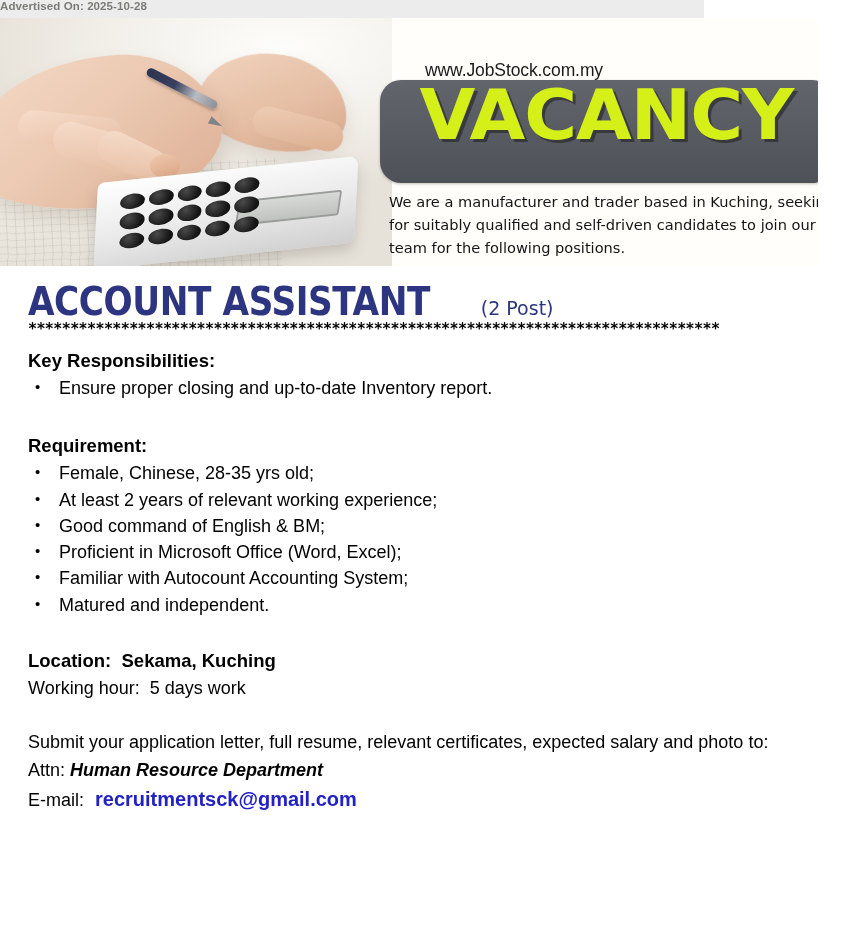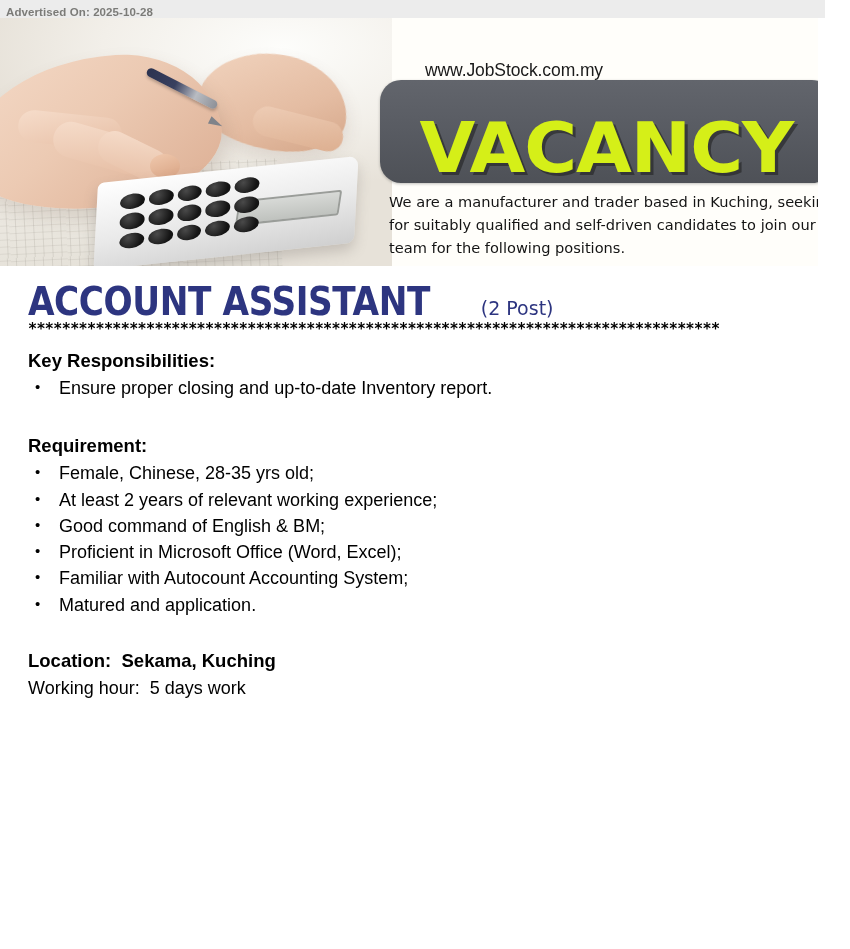--- a/index.html
+++ b/index.html
@@ -8,25 +8,24 @@
     width: 850px;
     height: 949px;
     background: #ffffff;
     font-family: "Liberation Sans", sans-serif;
     overflow: hidden;
   }
 
   
   .topbar {
     height: 18px;
-    width: 825px;
+    width: 704px;
     background: #ececec;
     display: flex;
-    align-items: flex-end;
-    padding-left: 6px;
+    align-items: flex-start;
   }
   .topbar-text {
     font-size: 11.5px;
     font-weight: bold;
     color: #7b7b78;
     letter-spacing: .1px;
     white-space: nowrap;
   }
 
   
@@ -159,21 +158,21 @@
     white-space: nowrap;
   }
 
   
   .vacancy-bar {
     position: absolute;
     left: 380px; top: 62px;
     width: 453px; height: 103px;
     background: linear-gradient(180deg, #62656c 0%, #595c63 45%, #4e5157 100%);
     display: flex;
-    align-items: flex-end;
+    align-items: flex-start;
     justify-content: center;
     box-shadow: 0 1px 3px rgba(0,0,0,.25);
     border-radius: 21px;
   }
   .vacancy-text {
     font-family: "DejaVu Sans", sans-serif;
     font-size: 70px;
     font-weight: bold;
     line-height: 1;
     color: #d5ef18;
@@ -382,29 +381,40 @@
   <div class="gap"></div>
 
   <div class="section">
     <div class="section-title">Requirement:</div>
     <ul class="list">
       <li>Female, Chinese, 28-35 yrs old;</li>
       <li>At least 2 years of relevant working experience;</li>
       <li>Good command of English &amp; BM;</li>
       <li>Proficient in Microsoft Office (Word, Excel);</li>
       <li>Familiar with Autocount Accounting System;</li>
-      <li>Matured and application.</li>
+      <li>Matured and independent.</li>
     </ul>
   </div>
 
   <div class="location-block">
     <div class="loc-line">
       <span>Location:</span>&nbsp;
       <span>Sekama, Kuching</span>
     </div>
     <div class="hours-line">
       <span>Working hour:</span>&nbsp;
       <span>5 days work</span>
     </div>
   </div>
 
+  <div class="apply-block">
+    <div class="apply-text">Submit your application letter, full resume, relevant certificates, expected salary and photo to:</div>
+    <div class="attn-line">
+      <span>Attn:</span>
+      <b>Human Resource Department</b>
+    </div>
+    <div class="email-line">
+      <span>E-mail:</span>
+      <span class="email-addr">recruitmentsck@gmail.com</span>
+    </div>
+  </div>
 
 </div>
 
 </body></html>

